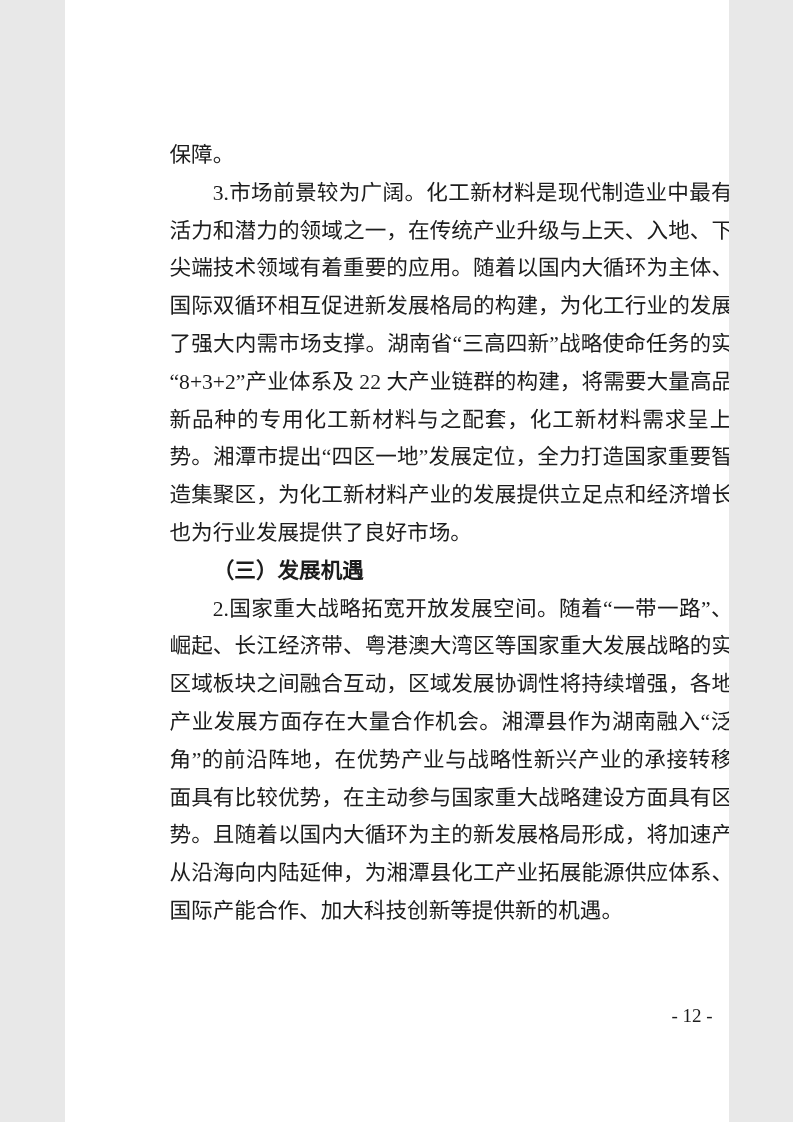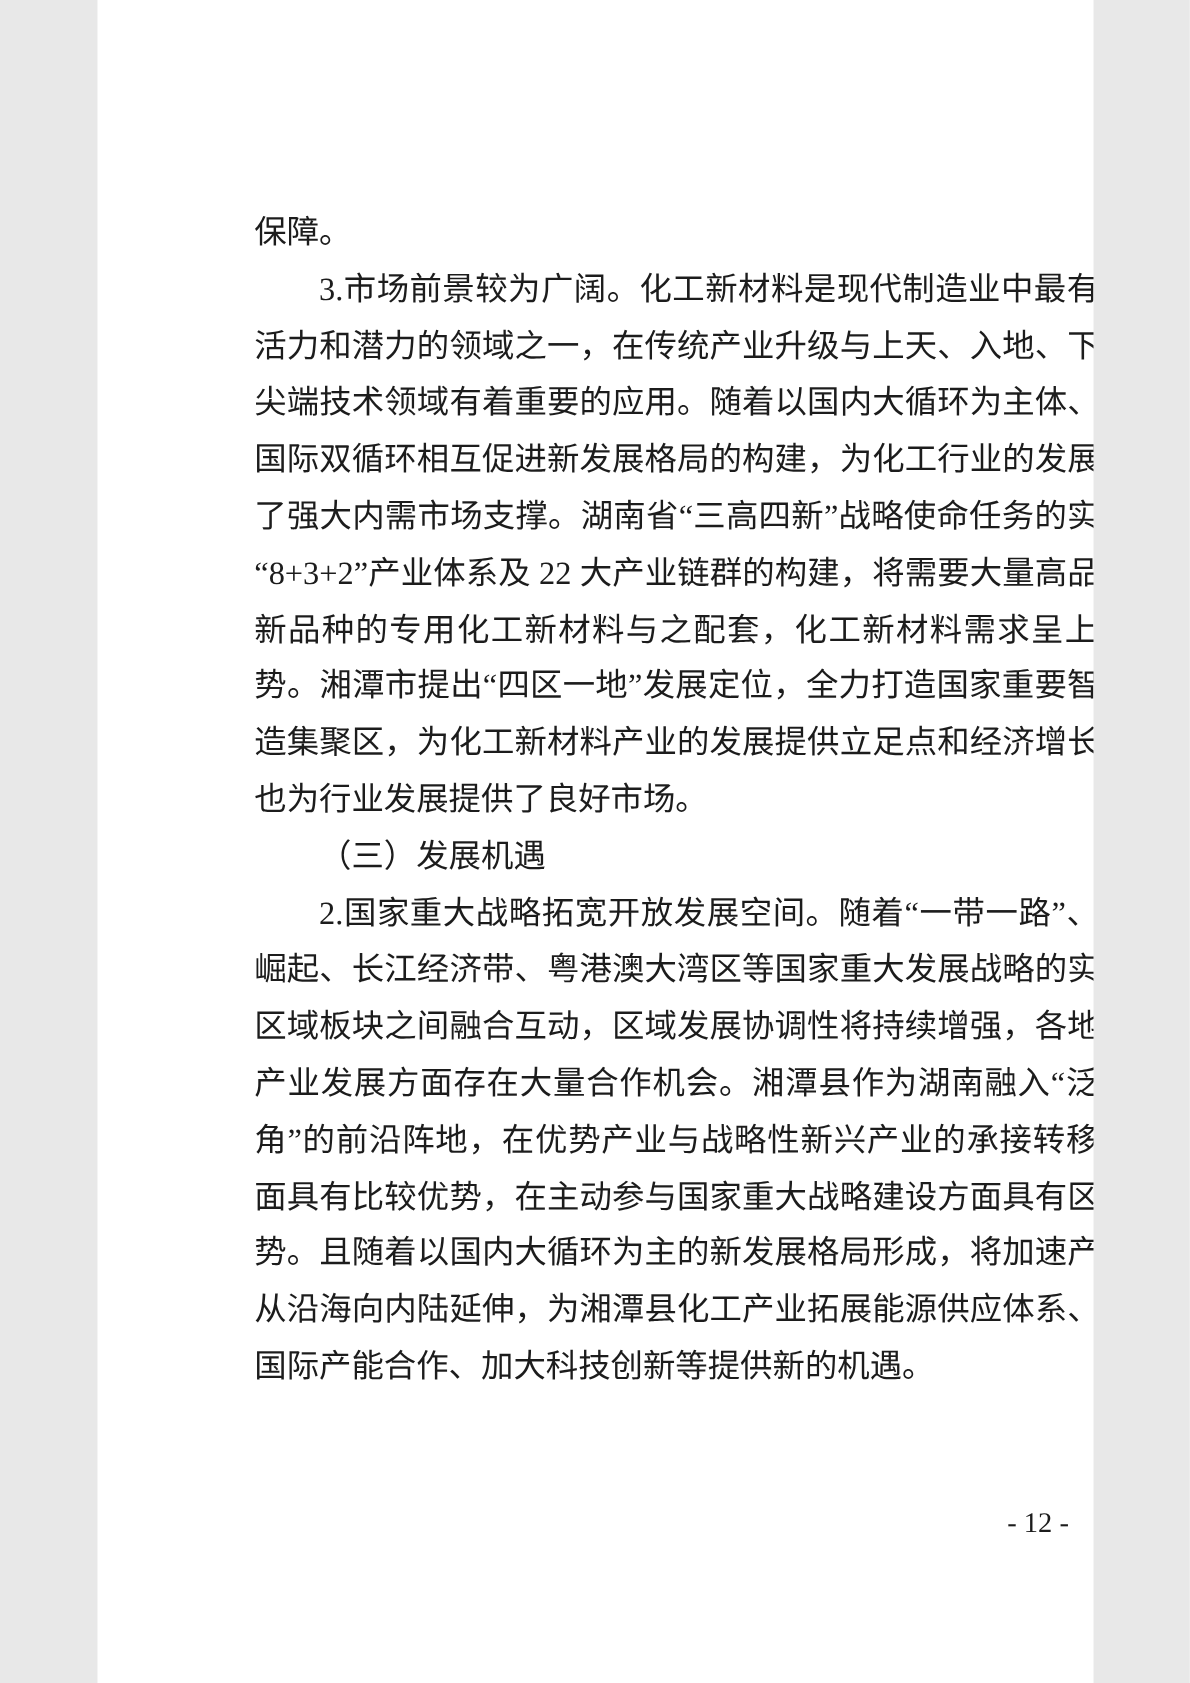--- a/index.html
+++ b/index.html
@@ -28,21 +28,21 @@
     letter-spacing: 0;
   }
   .content p {
     margin: 0;
     padding: 0;
   }
   .para-indent {
     text-indent: 2em;
   }
   .section-heading {
-    font-weight: normal;
+    font-weight: bold;
     text-indent: 2em;
   }
   .stretch-last {
     text-align-last: justify;
   }
   .page-number {
     position: absolute;
     left: 607px;
     top: 1003px;
     font-size: 19px;

